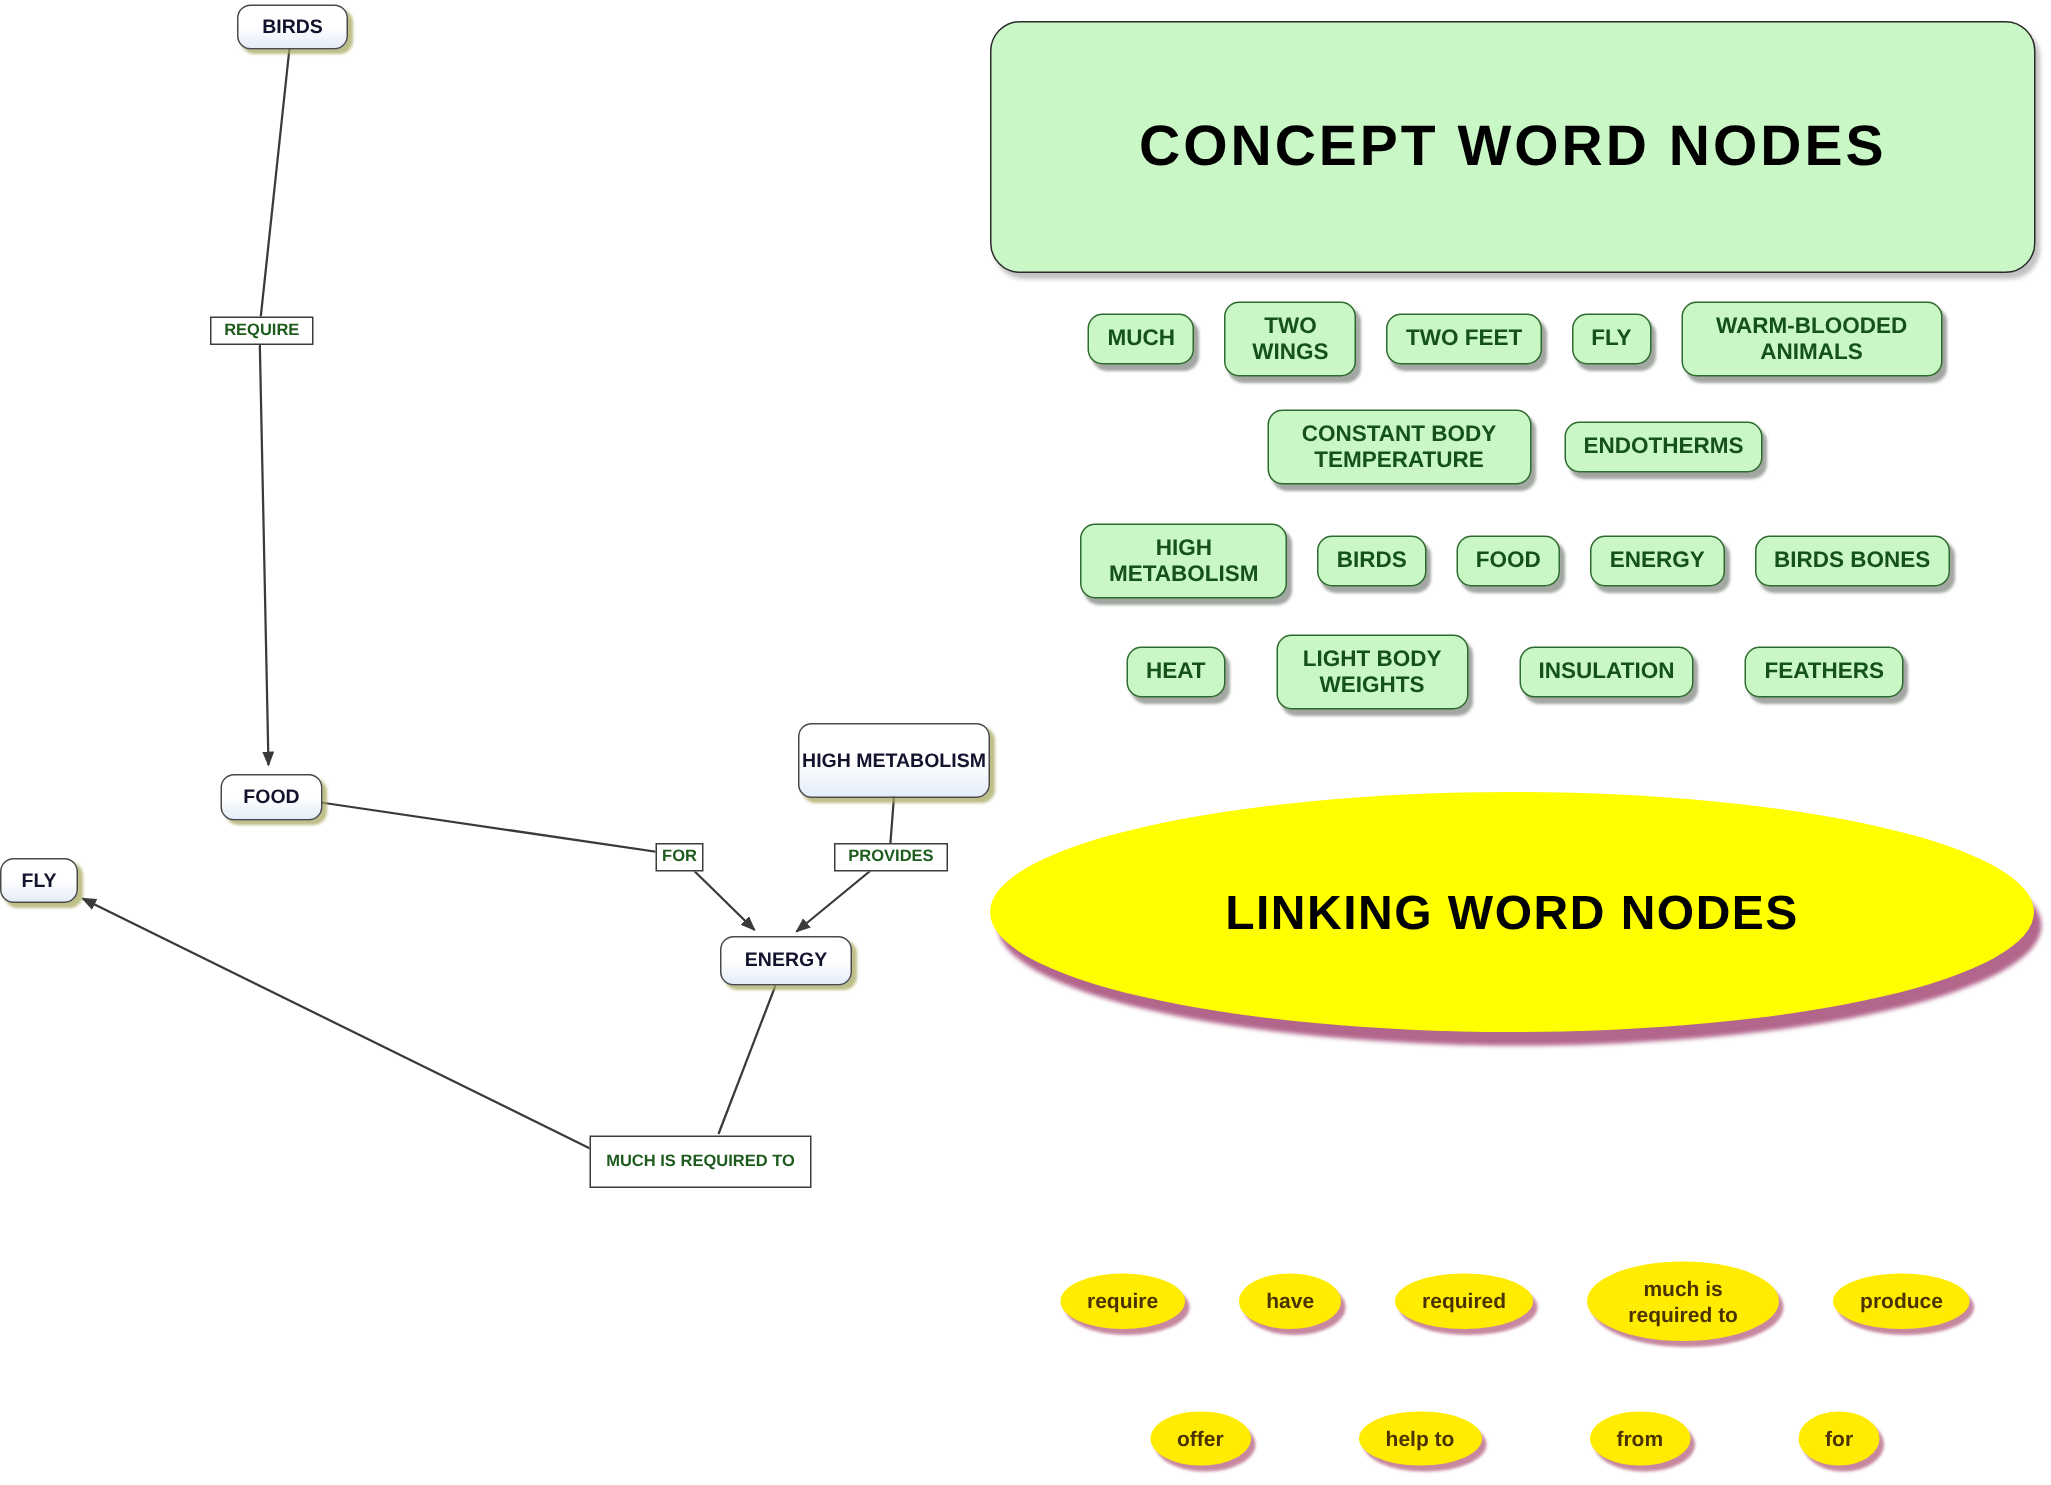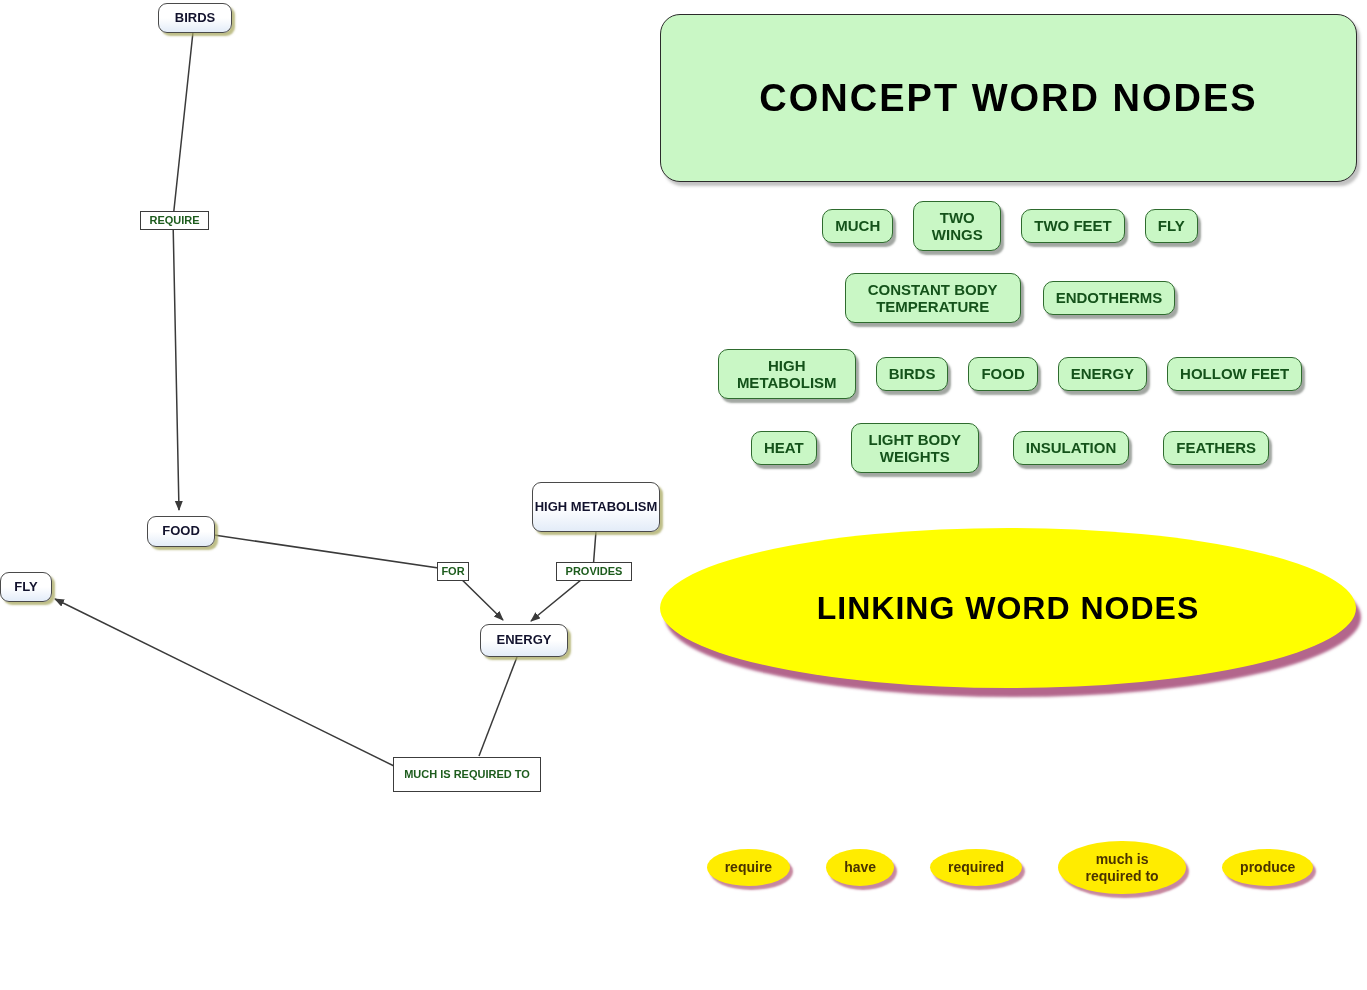--- a/index.html
+++ b/index.html
@@ -67,47 +67,54 @@
   <div class="llabel" style="left:556px;top:562px;width:74px;height:17px">PROVIDES</div>
   <div class="llabel" style="left:393px;top:757px;width:146px;height:33px">MUCH IS REQUIRED TO</div>
 
   <div class="concept-title" style="left:660px;top:14px;width:695px;height:166px">CONCEPT WORD NODES</div>
 
   <div class="chip-row" style="left:660px;top:198px;width:700px;height:56px;gap:20px">
     <div class="gchip">MUCH</div>
     <div class="gchip" style="width:62px">TWO WINGS</div>
     <div class="gchip">TWO FEET</div>
     <div class="gchip">FLY</div>
+    <div class="gchip" style="width:148px">WARM-BLOODED ANIMALS</div>
   </div>
 
   <div class="chip-row" style="left:660px;top:270px;width:700px;height:56px;gap:22px">
     <div class="gchip" style="width:150px">CONSTANT BODY TEMPERATURE</div>
     <div class="gchip">ENDOTHERMS</div>
   </div>
 
   <div class="chip-row" style="left:660px;top:346px;width:700px;height:56px;gap:20px">
     <div class="gchip" style="width:112px">HIGH METABOLISM</div>
     <div class="gchip">BIRDS</div>
     <div class="gchip">FOOD</div>
     <div class="gchip">ENERGY</div>
-    <div class="gchip">HOLLOW FEET</div>
+    <div class="gchip">BIRDS BONES</div>
   </div>
 
   <div class="chip-row" style="left:660px;top:420px;width:700px;height:56px;gap:34px">
     <div class="gchip">HEAT</div>
     <div class="gchip" style="width:102px">LIGHT BODY WEIGHTS</div>
     <div class="gchip">INSULATION</div>
     <div class="gchip">FEATHERS</div>
   </div>
 
   <div class="linking-ellipse" style="left:660px;top:528px;width:696px;height:160px">LINKING WORD NODES</div>
 
 
   <div class="chip-row" style="left:660px;top:825px;width:700px;height:85px;gap:36px">
     <div class="ychip">require</div>
     <div class="ychip">have</div>
     <div class="ychip">required</div>
     <div class="ychip" style="width:92px">much is required to</div>
     <div class="ychip">produce</div>
   </div>
 
+  <div class="chip-row" style="left:660px;top:930px;width:700px;height:58px;gap:72px">
+    <div class="ychip">offer</div>
+    <div class="ychip">help to</div>
+    <div class="ychip">from</div>
+    <div class="ychip">for</div>
+  </div>
 
 </div>
 
 </body></html>

